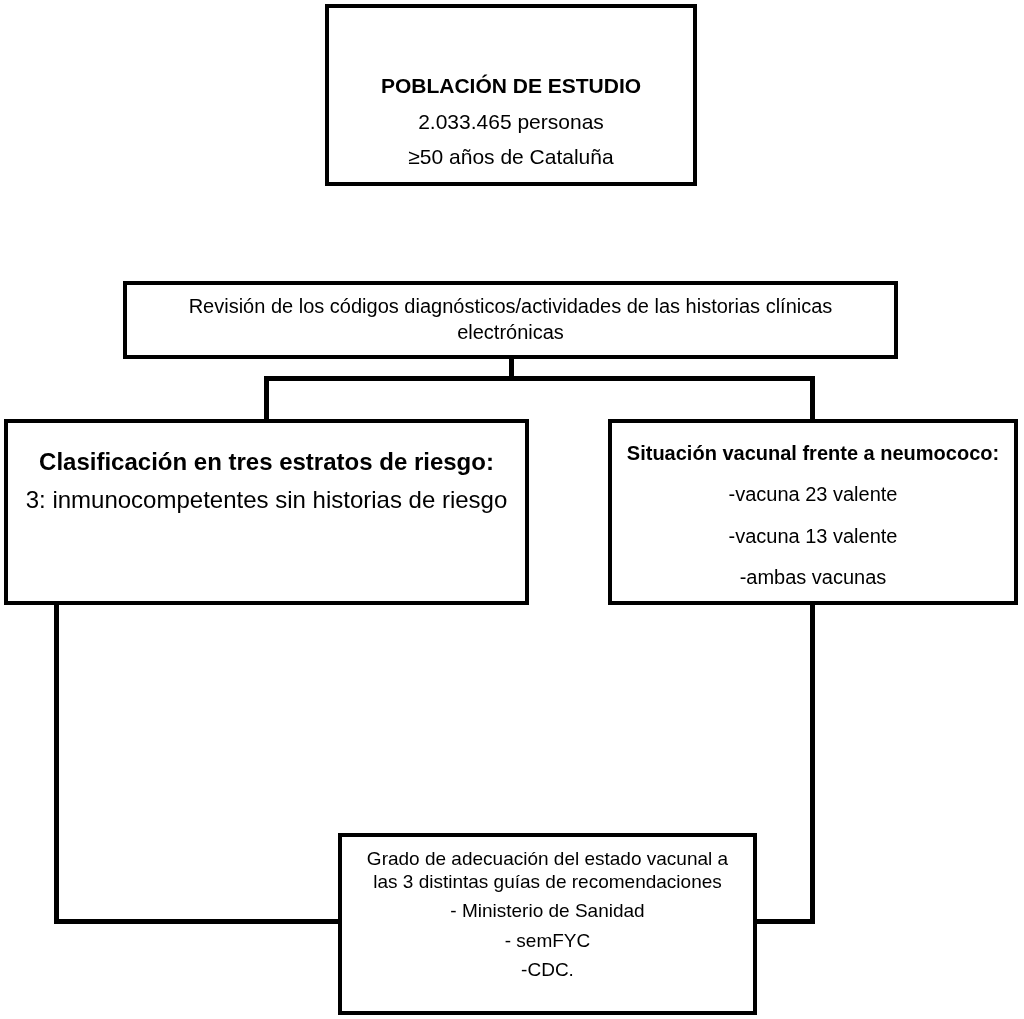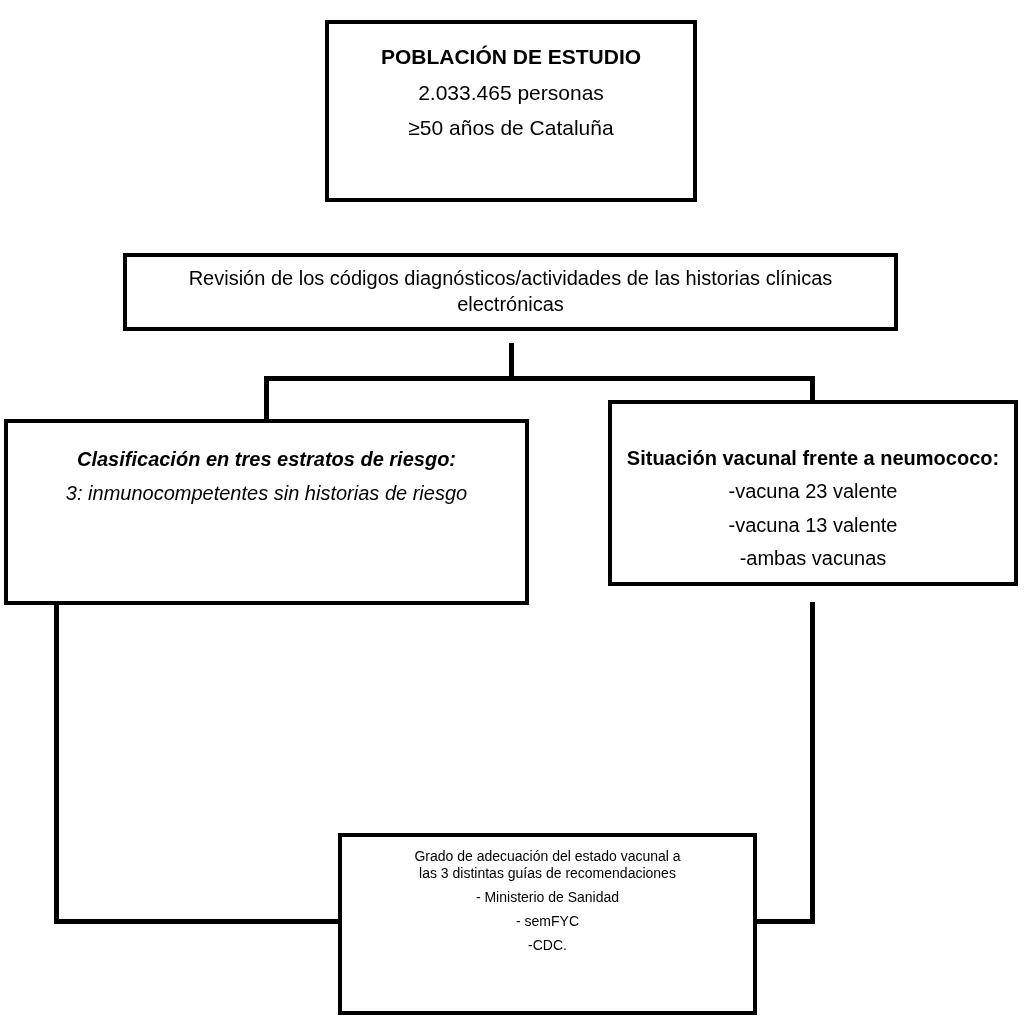--- a/index.html
+++ b/index.html
@@ -33,70 +33,70 @@
     display: block;
     text-align: center;
     white-space: nowrap;
     line-height: 1.08;
   }
   .bold { font-weight: bold; }
 
   
   #box-population {
     left: 325px;
-    top: 20px;
+    top: 4px;
     width: 372px;
     height: 182px;
     padding-top: 22px;
-    justify-content: flex-start;
+    justify-content: flex-end;
   }
   #box-population .line { font-size: 21px; margin-bottom: 13px; }
 
   
   #box-review {
     left: 123px;
-    top: 253px;
+    top: 281px;
     width: 775px;
     height: 78px;
     justify-content: center;
   }
   #box-review .line { font-size: 20px; margin: 2px 0; }
 
   
   #box-classification {
     left: 4px;
     top: 419px;
     width: 525px;
     height: 186px;
     padding-top: 26px;
     justify-content: flex-start;
   }
-  #box-classification .line { font-size: 20px; margin-bottom: 12px; font-style: italic; }
+  #box-classification .line { font-size: 24px; margin-bottom: 12px; }
 
   
   #box-vaccination {
     left: 608px;
-    top: 400px;
+    top: 419px;
     width: 410px;
     height: 186px;
-    padding-top: 42px;
-    justify-content: flex-end;
+    padding-top: 20px;
+    justify-content: space-between;
   }
   #box-vaccination .line { font-size: 20px; margin-bottom: 12px; }
 
   
   #box-adequacy {
     left: 338px;
     top: 833px;
     width: 419px;
     height: 182px;
     padding-top: 12px;
     justify-content: flex-start;
   }
-  #box-adequacy .line { font-size: 14px; margin-bottom: 9px; }
+  #box-adequacy .line { font-size: 19px; margin-bottom: 9px; }
   #box-adequacy .tight { margin-bottom: 2px; }
 
   
   .conn {
     position: absolute;
     background: #000000;
     z-index: 1;
   }
   #conn-stem          { left: 509px; top: 343px;  width: 5px;   height: 38px; }
   #conn-split-bar     { left: 264px; top: 376px;  width: 551px; height: 5px;  }

